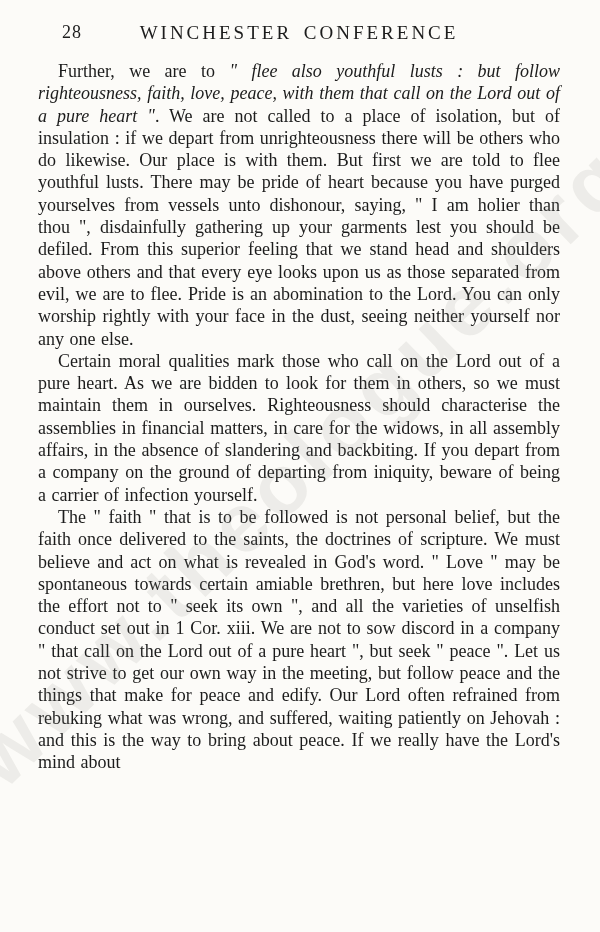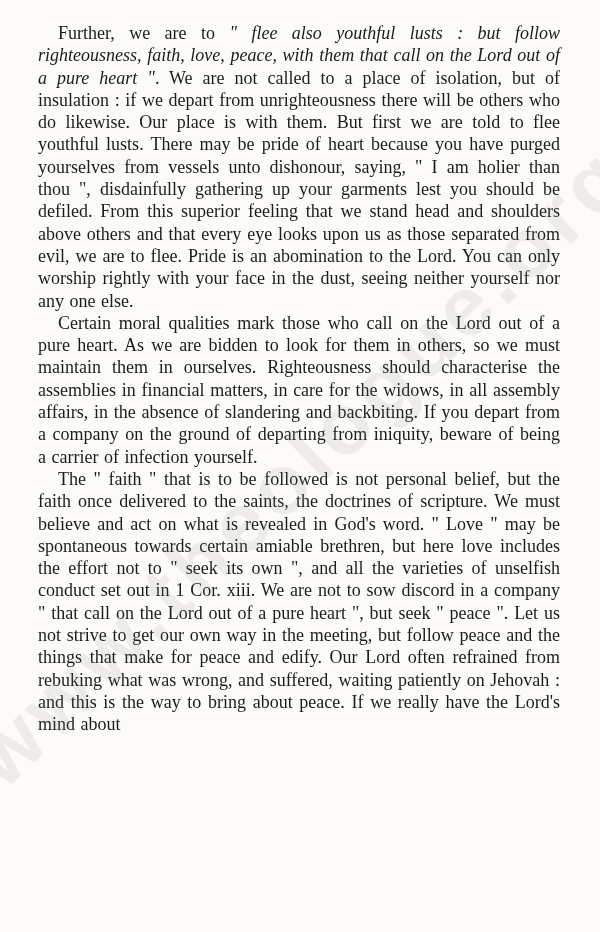--- a/index.html
+++ b/index.html
@@ -67,20 +67,24 @@
     font-style: italic;
   }
 </style>
 </head>
 <body>
 
 <div class="page">
 
   <div class="watermark">www.theologue.org</div>
 
+  <div class="header">
+    <span class="pagenum">28</span>
+    <span class="running-title">WINCHESTER CONFERENCE</span>
+  </div>
 
   <div class="body-text">
 
     <p><span>Further, we are to </span><em>" flee also youthful lusts : but follow righteousness, faith, love, peace, with them that call on the Lord out of a pure heart "</em><span>. We are not called to a place of isolation, but of insulation : if we depart from unrighteousness there will be others who do likewise. Our place is with them. But first we are told to flee youthful lusts. There may be pride of heart because you have purged yourselves from vessels unto dishonour, saying, " I am holier than thou ", disdainfully gathering up your garments lest you should be defiled. From this superior feeling that we stand head and shoulders above others and that every eye looks upon us as those separated from evil, we are to flee. Pride is an abomination to the Lord. You can only worship rightly with your face in the dust, seeing neither yourself nor any one else.</span></p>
 
     <p><span>Certain moral qualities mark those who call on the Lord out of a pure heart. As we are bidden to look for them in others, so we must maintain them in ourselves. Righteousness should characterise the assemblies in financial matters, in care for the widows, in all assembly affairs, in the absence of slandering and backbiting. If you depart from a company on the ground of departing from iniquity, beware of being a carrier of infection yourself.</span></p>
 
     <p><span>The " faith " that is to be followed is not personal belief, but the faith once delivered to the saints, the doctrines of scripture. We must believe and act on what is revealed in God's word. " Love " may be spontaneous towards certain amiable brethren, but here love includes the effort not to " seek its own ", and all the varieties of unselfish conduct set out in 1 Cor. xiii. We are not to sow discord in a company " that call on the Lord out of a pure heart ", but seek " peace ". Let us not strive to get our own way in the meeting, but follow peace and the things that make for peace and edify. Our Lord often refrained from rebuking what was wrong, and suffered, waiting patiently on Jehovah : and this is the way to bring about peace. If we really have the Lord's mind about</span></p>
 
   </div>

